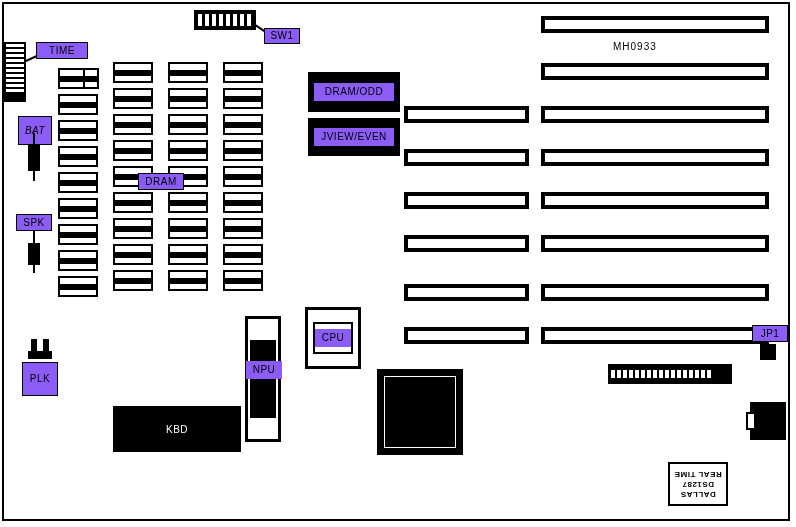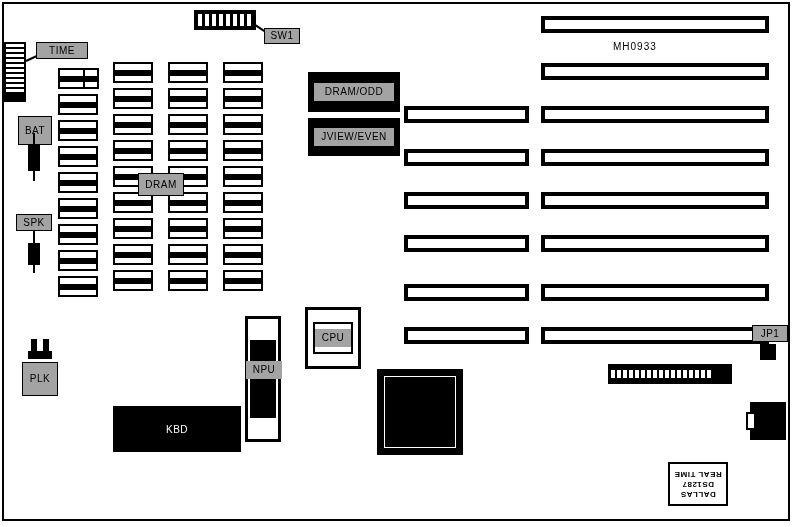--- a/index.html
+++ b/index.html
@@ -74,21 +74,21 @@
     left: 2px;
     top: 40%;
     width: calc(100% - 4px);
     height: 26%;
     background: #000;
     z-index: 2;
   }
   
   .lbl {
     position: absolute;
-    background: #a3a3a3;
+    background: #8b5cf6;
     border: 1.5px solid #000;
     box-sizing: border-box;
     font-size: 10px;
     line-height: 1;
     display: flex;
     align-items: center;
     justify-content: center;
     color: #000;
     letter-spacing: 0.5px;
     white-space: nowrap;
@@ -233,21 +233,21 @@
       <i></i>
       <i></i>
       <i></i>
       <i></i>
       <i></i>
       <i></i>
   </div>
   <div class="leader" style="left:26px; top:60px; width:24px; height:2px; transform:rotate(-25deg); transform-origin:left center;"></div>
   <div class="lbl" style="left:36px; top:42px; width:52px; height:17px;">TIME</div>
 
-  <div class="lbl" style="left:18px; top:116px; width:34px; height:29px;">BAT</div>
+  <div class="lbl" style="left:18px; top:116px; width:34px; height:29px;font-style:italic;">BAT</div>
   <div class="blk" style="left:33px; top:133px; width:2px; height:12px;"></div>
   <div class="blk" style="left:28px; top:145px; width:12px; height:26px;"></div>
   <div class="blk" style="left:33px; top:171px; width:2px; height:10px;"></div>
 
   <div class="lbl" style="left:16px; top:214px; width:36px; height:17px;">SPK</div>
   <div class="blk" style="left:33px; top:231px; width:2px; height:12px;"></div>
   <div class="blk" style="left:28px; top:243px; width:12px; height:22px;"></div>
   <div class="blk" style="left:33px; top:265px; width:2px; height:8px;"></div>
 
   <div class="blk" style="left:31px; top:339px; width:6px; height:12px;"></div>
@@ -290,21 +290,21 @@
   <div class="dram-chip" style="left:223px; top:114px; width:40px; height:21px;"></div>
   <div class="dram-chip" style="left:223px; top:140px; width:40px; height:21px;"></div>
   <div class="dram-chip" style="left:223px; top:166px; width:40px; height:21px;"></div>
   <div class="dram-chip" style="left:223px; top:192px; width:40px; height:21px;"></div>
   <div class="dram-chip" style="left:223px; top:218px; width:40px; height:21px;"></div>
   <div class="dram-chip" style="left:223px; top:244px; width:40px; height:21px;"></div>
   <div class="dram-chip" style="left:223px; top:270px; width:40px; height:21px;"></div>
 
   <div class="dram-chip" style="left:83px; top:68px; width:16px; height:21px;"></div>
 
-  <div class="lbl" style="left:138px; top:173px; width:46px; height:23px; z-index:5;">DRAM</div>
+  <div class="lbl" style="left:138px; top:173px; width:46px; height:17px; z-index:5;">DRAM</div>
 
   <div class="blk" style="left:308px; top:72px; width:92px; height:40px;"></div>
   <div class="lbl" style="left:313px; top:82px; width:82px; height:20px;">DRAM/ODD</div>
 
   <div class="blk" style="left:308px; top:118px; width:92px; height:38px;"></div>
   <div class="lbl" style="left:313px; top:127px; width:82px; height:20px;">JVIEW/EVEN</div>
 
   <div class="slot" style="left:541px; top:16px; width:228px; height:17px;"></div>
   <div class="slot" style="left:541px; top:63px; width:228px; height:17px;"></div>
   <div class="slot" style="left:541px; top:106px; width:228px; height:17px;"></div>

